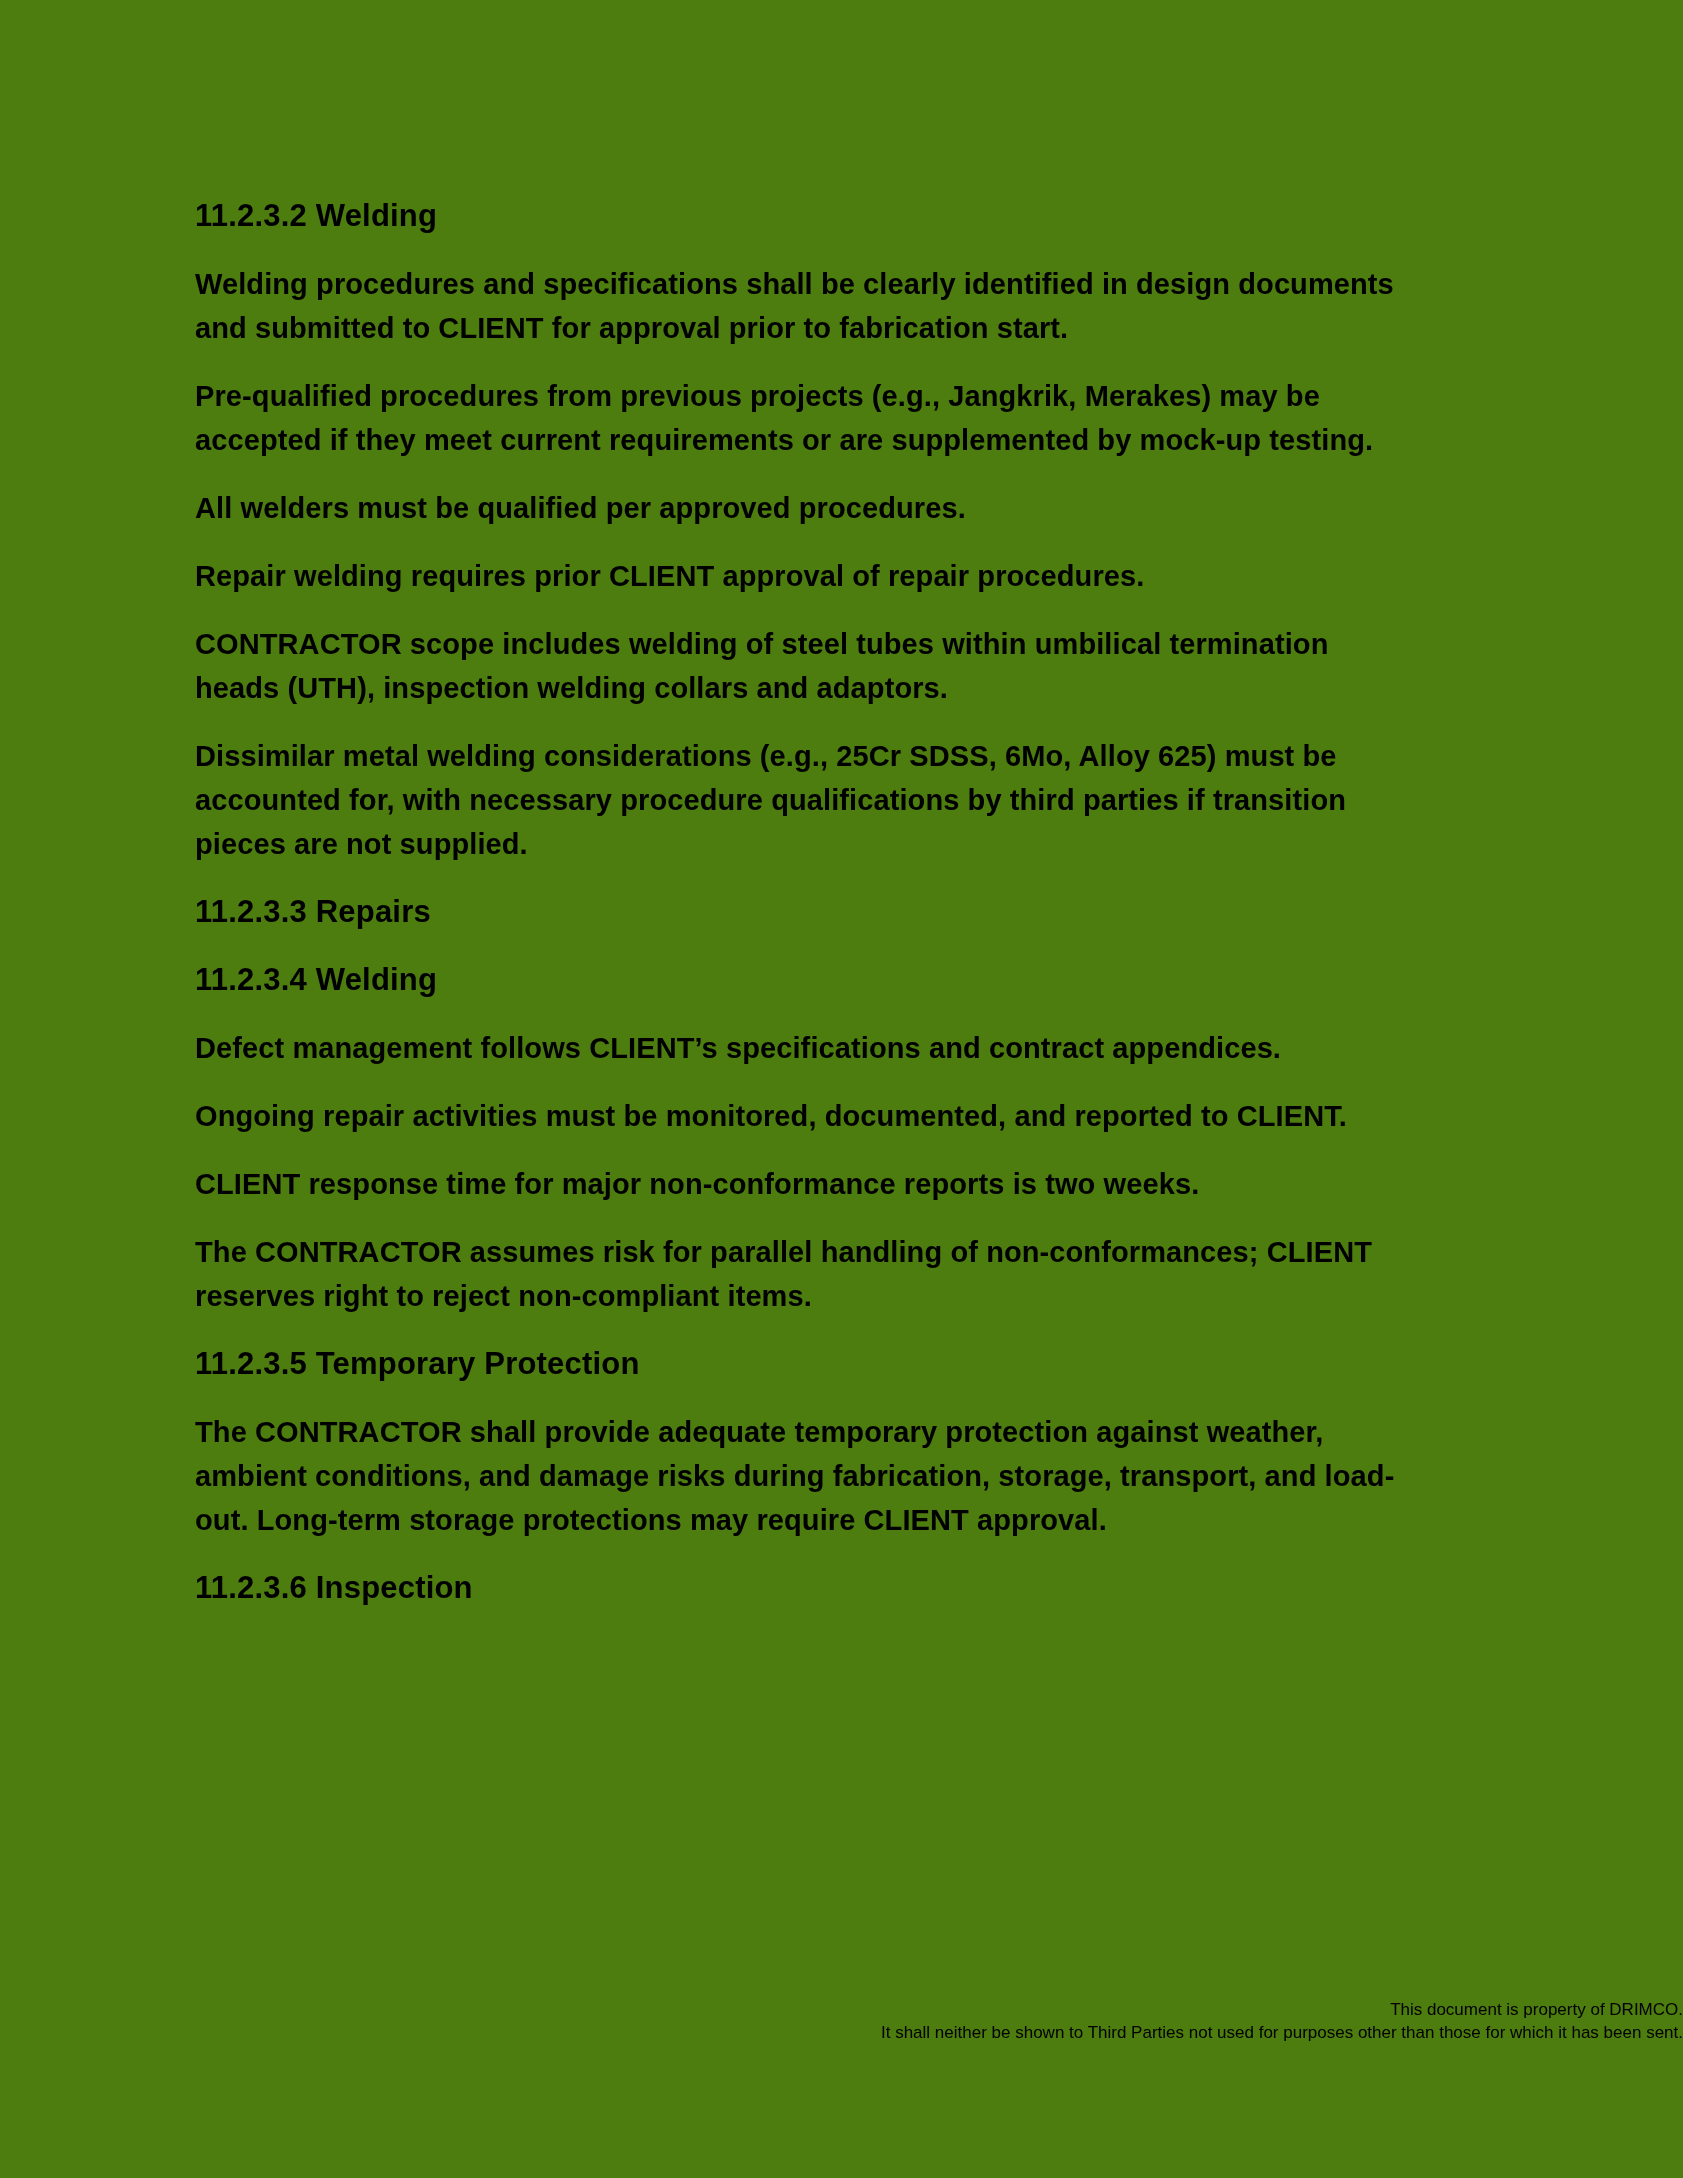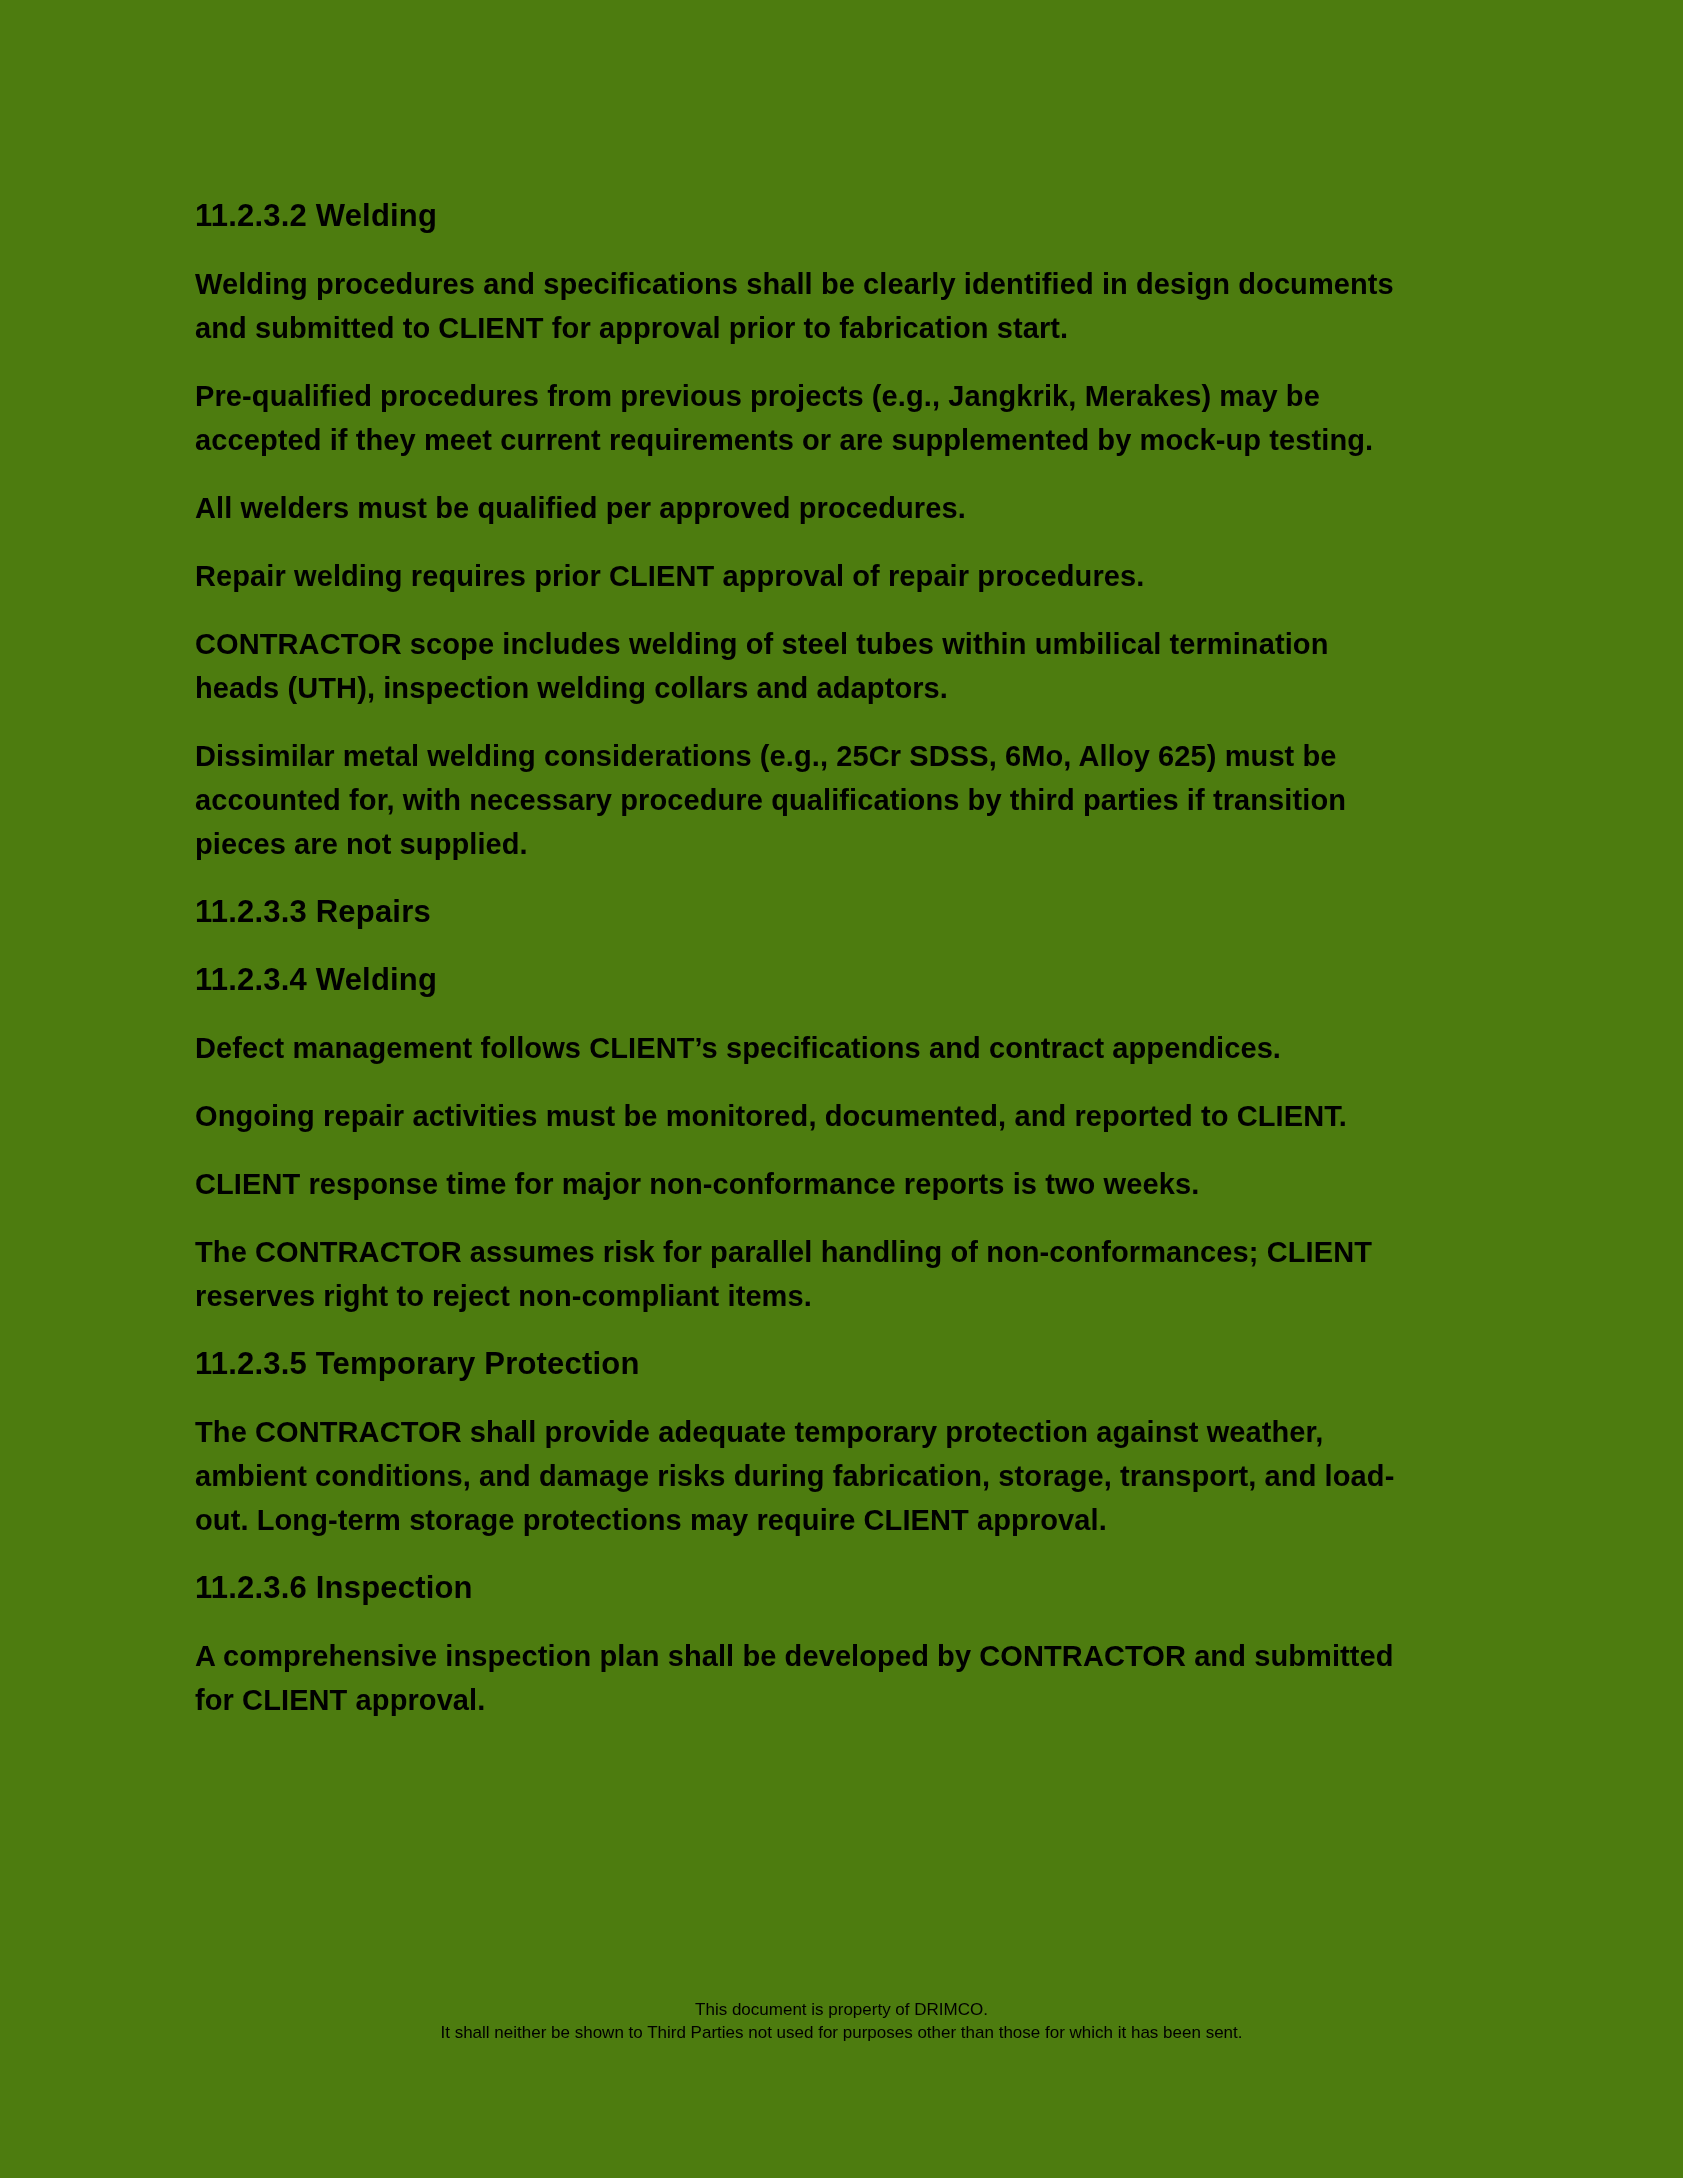--- a/index.html
+++ b/index.html
@@ -39,21 +39,21 @@
     font-weight: bold;
     margin: 0 0 24px 0;
     white-space: pre-line; 
     letter-spacing: 0.1px;
   }
   .footer {
     position: absolute;
     left: 0;
     right: 0;
     top: 1998px;
-    text-align: center;
+    text-align: right;
     font-size: 17px;
     line-height: 23px;
     color: #000000;
   }
 </style>
 </head>
 <body>
 
 <div class="page">
 
@@ -89,22 +89,20 @@
 
     <section>
       <h2>11.2.3.5 Temporary Protection</h2>
       <p>The CONTRACTOR shall provide adequate temporary protection against weather,
 ambient conditions, and damage risks during fabrication, storage, transport, and load-
 out. Long-term storage protections may require CLIENT approval.</p>
     </section>
 
     <section>
       <h2>11.2.3.6 Inspection</h2>
-      <p>A comprehensive inspection plan shall be developed by CONTRACTOR and submitted
-for CLIENT approval.</p>
     </section>
 
   </div>
 
   <div class="footer">
     <div>This document is property of DRIMCO.</div>
     <div>It shall neither be shown to Third Parties not used for purposes other than those for which it has been sent.</div>
   </div>
 
 </div>

